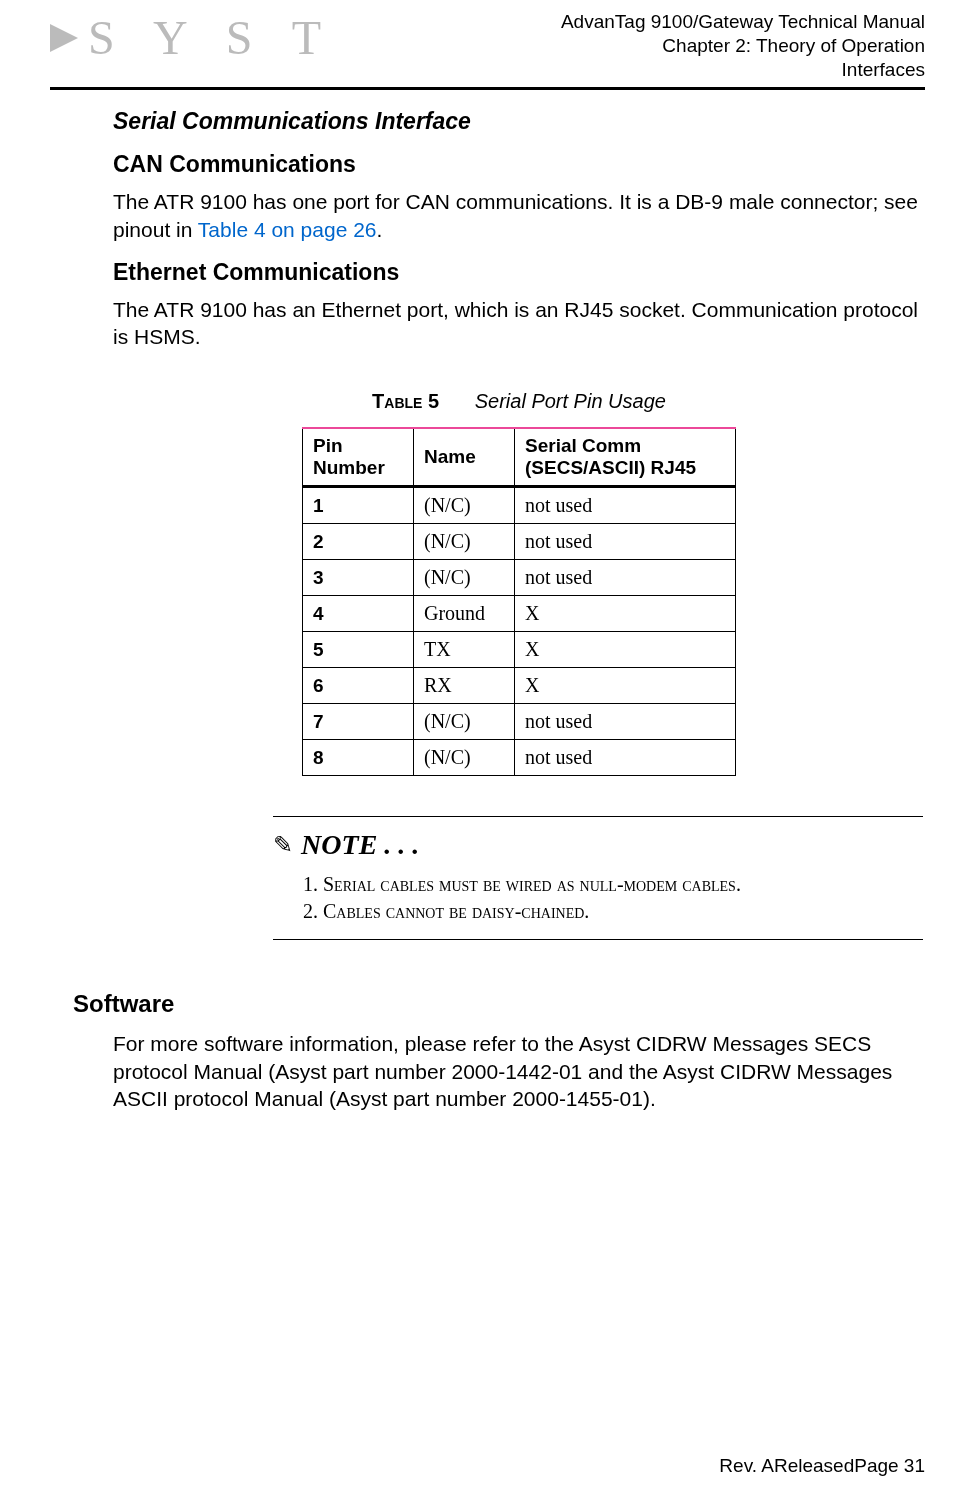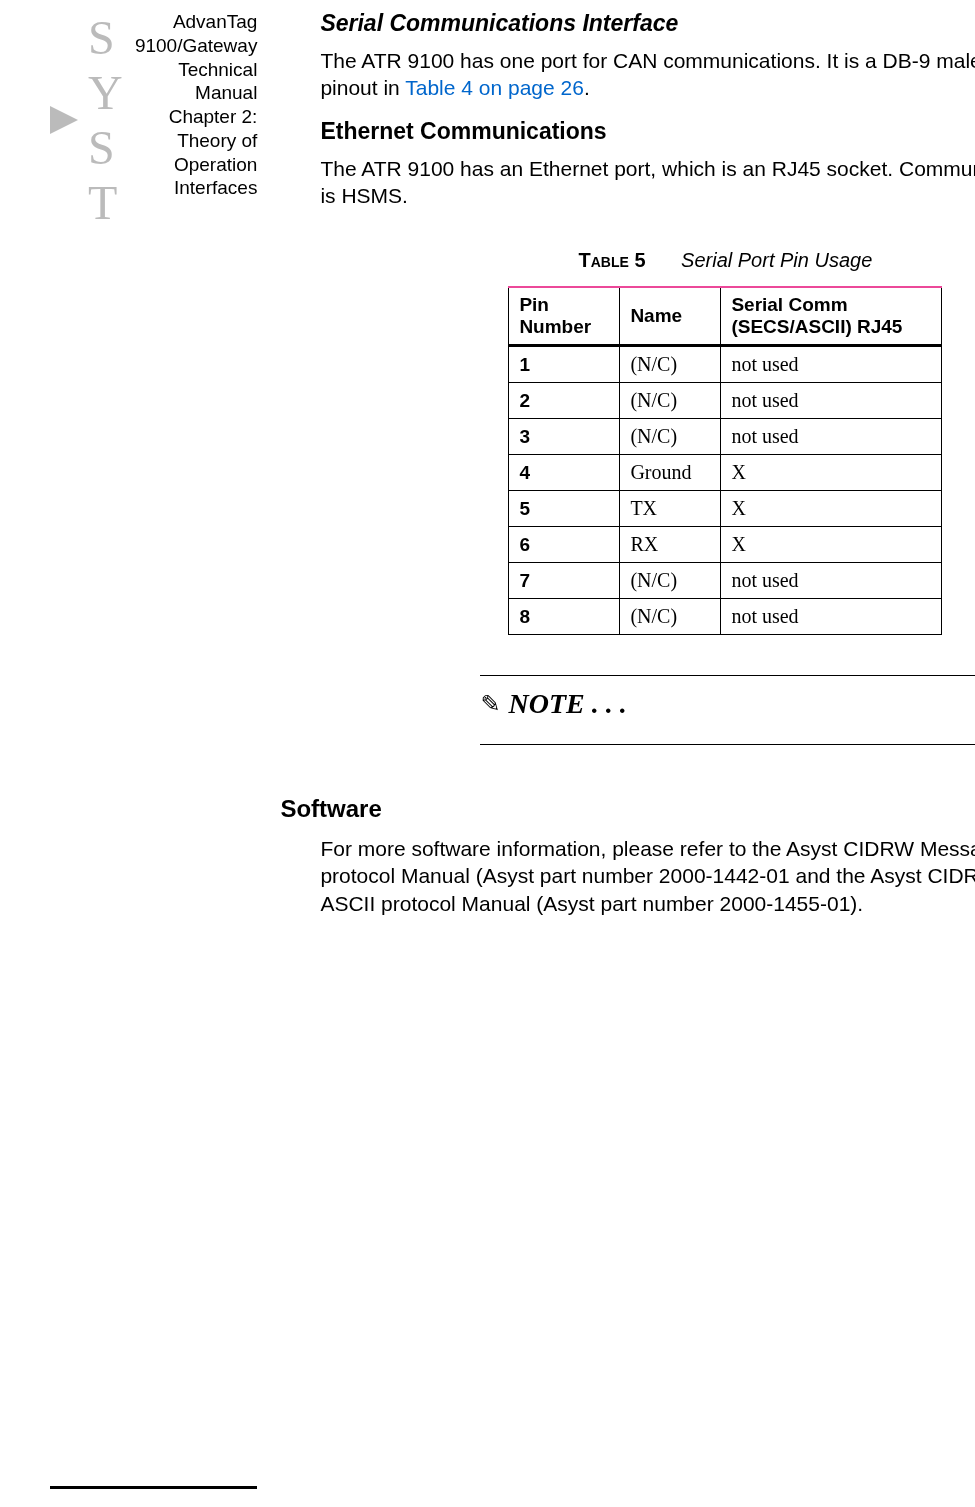--- a/index.html
+++ b/index.html
@@ -11,21 +11,21 @@
     width: 975px;
     height: 1507px;
     position: relative;
     box-sizing: border-box;
   }
   .page {
     padding: 10px 50px 0 50px;
     box-sizing: border-box;
     height: 100%;
     display: flex;
-    flex-direction: row;
+    flex-direction: column;
   }
   .header {
     display: flex;
     justify-content: space-between;
     align-items: flex-start;
     border-bottom: 3px solid #000;
     padding-bottom: 6px;
     margin-bottom: 18px;
   }
   .logo {
@@ -168,20 +168,21 @@
     <div class="header-meta">
       <div>AdvanTag 9100/Gateway Technical Manual</div>
       <div>Chapter 2: Theory of Operation</div>
       <div>Interfaces</div>
     </div>
   </div>
 
   <div class="content">
     <div class="section-title-italic">Serial Communications Interface</div>
 
+    <div class="section-title-bold">CAN Communications</div>
     <p class="body-text">
       <span>The ATR 9100 has one port for CAN communications. It is a DB-9 male connector; see pinout in </span><span class="link">Table 4 on page 26</span><span>.</span>
     </p>
 
     <div class="section-title-bold">Ethernet Communications</div>
     <p class="body-text">The ATR 9100 has an Ethernet port, which is an RJ45 socket. Communication protocol is HSMS.</p>
 
     <div class="table-caption">
       <span class="tlabel">Table 5</span>
       <span class="ttitle">Serial Port Pin Usage</span>
@@ -237,20 +238,24 @@
             <td class="usage">not used</td>
           </tr>
       </tbody>
     </table>
 
     <div class="note-box">
       <div class="note-header">
         <span style="font-size:24px;">✎</span>
         <span class="note-title">NOTE . . .</span>
       </div>
+      <div class="note-list">
+        <div>1. Serial cables must be wired as null-modem cables.</div>
+        <div>2. Cables cannot be daisy-chained.</div>
+      </div>
     </div>
 
     <div class="h2">Software</div>
     <p class="body-text">For more software information, please refer to the Asyst CIDRW Messages SECS protocol Manual (Asyst part number 2000-1442-01 and the Asyst CIDRW Messages ASCII protocol Manual (Asyst part number 2000-1455-01).</p>
   </div>
 
   <div class="footer">
     <span>Rev. A</span>
     <span>Released</span>
     <span>Page 31</span>

